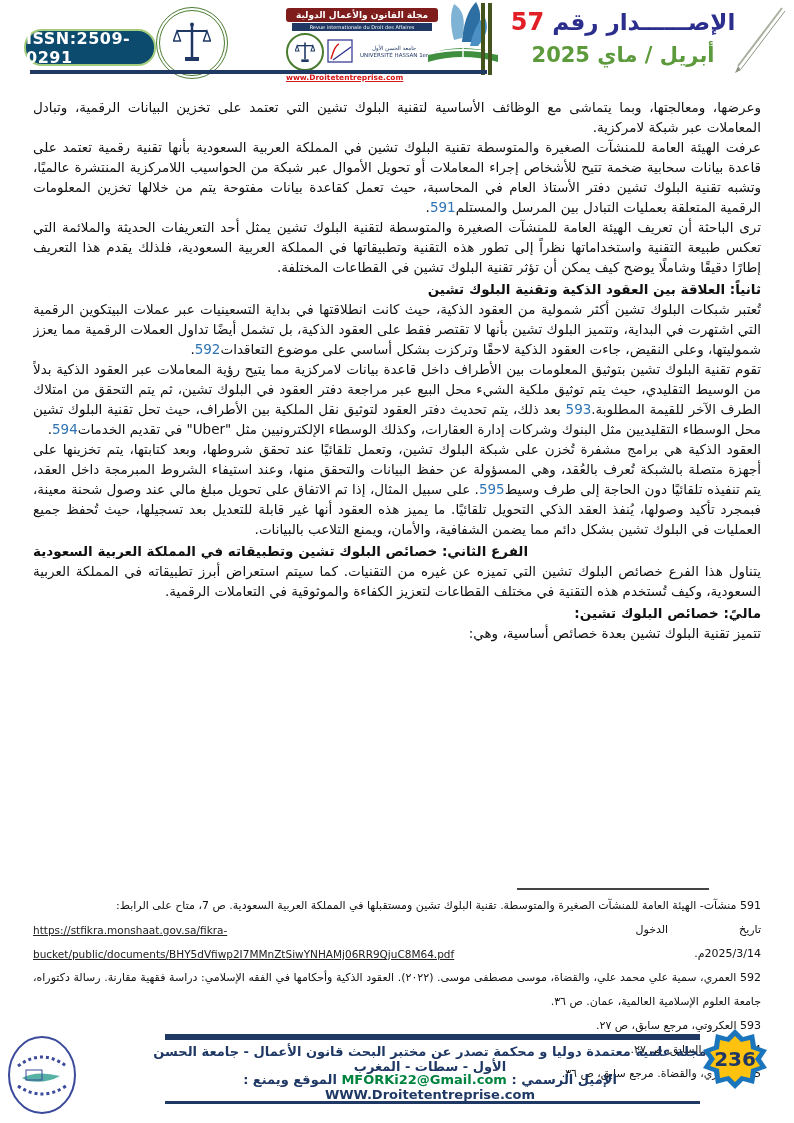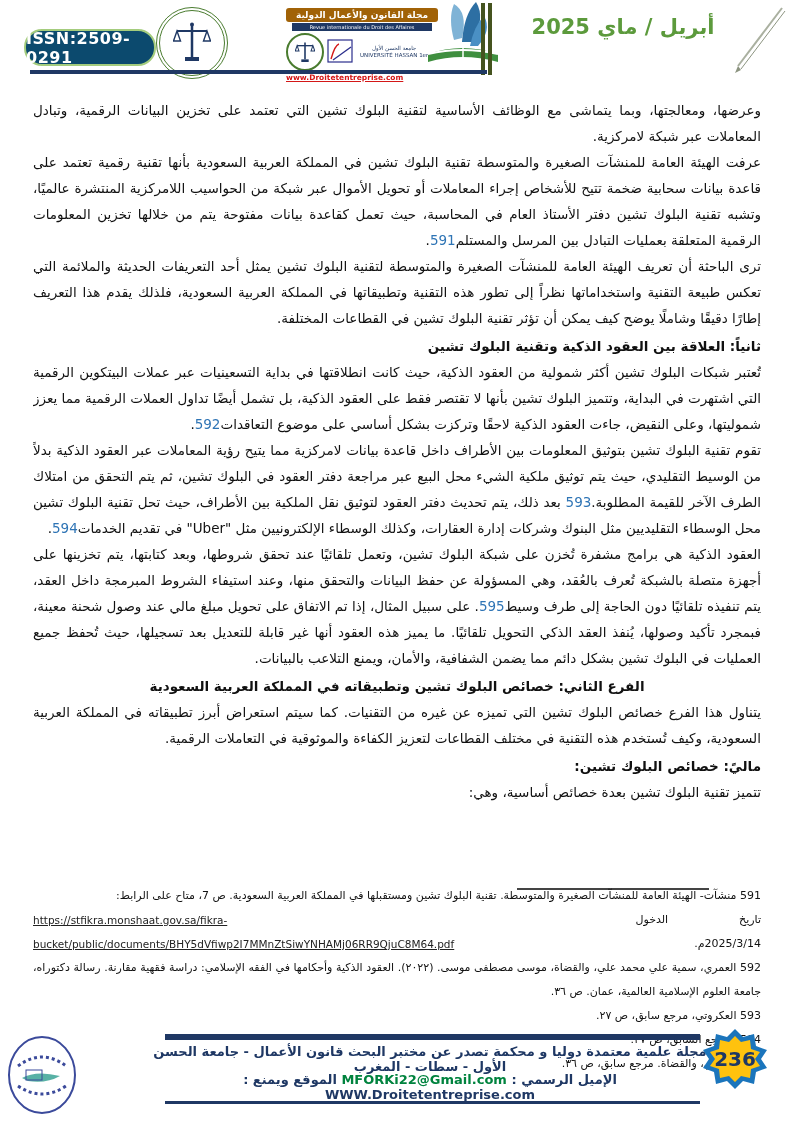--- a/index.html
+++ b/index.html
@@ -8,49 +8,49 @@
 
   
   header{position:absolute;top:0;left:0;right:0;height:96px;direction:ltr;}
   .issn-pill{position:absolute;left:24px;top:29px;width:128px;height:33px;background:#0c4a6e;
              border:2px solid #a4cc7d;border-radius:18px;color:#fff;font-weight:bold;font-size:16px;
              display:flex;align-items:center;justify-content:center;letter-spacing:.5px;
              font-family:"DejaVu Sans",sans-serif;}
   .seal{position:absolute;border-radius:50%;background:#fff;display:flex;align-items:center;justify-content:center;}
   .seal1{left:156px;top:7px;width:64px;height:64px;border:4px double #4a7c2f;}
   .journal-logo{position:absolute;left:286px;top:8px;width:152px;height:66px;}
-  .jl-banner{background:#a16207;color:#fff;font-size:9px;font-weight:bold;text-align:center;
+  .jl-banner{background:#7f1d1d;color:#fff;font-size:9px;font-weight:bold;text-align:center;
              border-radius:3px;padding:2px 0;direction:rtl;}
   .jl-sub{background:#1f3864;color:#fff;font-size:5px;text-align:center;padding:1px 0;margin:1px 6px 0 6px;}
   .jl-mid{display:flex;align-items:center;gap:3px;margin-top:2px;}
   .seal2{position:relative;width:34px;height:34px;border:2px solid #4a7c2f;border-radius:50%;
          display:flex;align-items:center;justify-content:center;flex:none;}
   .univ{font-size:5.5px;color:#1f3864;line-height:1.3;text-align:center;direction:rtl;}
   .jl-site{color:#d41717;font-size:7.5px;font-weight:bold;margin-top:2px;text-decoration:underline;}
   .book-graphic{position:absolute;left:424px;top:2px;width:78px;height:74px;}
   .green-bars{position:absolute;left:481px;top:3px;height:72px;display:flex;gap:3px;}
   .green-bars div{width:4px;height:100%;background:#45531f;}
   .issue-block{position:absolute;left:498px;top:8px;width:250px;text-align:center;direction:rtl;}
   .issue-line{font-size:23px;font-weight:bold;color:#2b2e8c;white-space:nowrap;}
   .issue-num{color:#e21e26;font-size:24px;}
   .issue-date{font-size:21px;font-weight:bold;color:#5c9a3c;margin-top:7px;}
   .pen{position:absolute;left:730px;top:4px;}
   .header-rule{position:absolute;left:30px;top:70px;width:457px;height:4px;background:#1f3864;}
 
   
   main{position:absolute;top:97px;right:33px;left:33px;height:782px;overflow:hidden;}
-  .p,.h1,.h2{font-size:13.5px;line-height:26px;color:#111;text-align:justify;}
+  .p,.h1,.h2{font-size:13.5px;line-height:20px;color:#111;text-align:justify;}
   .h1{font-weight:bold;text-align:right;margin-top:2px;}
-  .h2{font-weight:bold;text-align:center;margin-top:2px;}
+  .h2{font-weight:bold;text-align:left;margin-top:2px;}
   .ref{color:#2e74b5;}
 
   
   .footnotes{position:absolute;top:880px;right:33px;left:33px;height:172px;}
   .fn-divider{position:absolute;top:8px;right:52px;width:192px;height:2px;background:#444;}
-  .fn-list{position:absolute;top:4px;right:0;left:0;}
+  .fn-list{position:absolute;top:14px;right:0;left:0;}
   .fn{font-size:11px;line-height:24px;color:#111;text-align:justify;}
   .fn-url-line{display:flex;justify-content:space-between;align-items:center;direction:rtl;}
   .fn-date{font-size:11px;color:#111;}
   .fn-link{font-size:10.5px;color:#222;text-decoration:underline;direction:ltr;unicode-bidi:embed;
            font-family:"DejaVu Sans",sans-serif;}
 
   
   footer{position:absolute;left:0;right:0;bottom:0;height:95px;direction:ltr;}
   .f-bar-top{position:absolute;left:165px;top:6px;width:535px;height:6px;background:#1f3864;}
   .f-bar-bottom{position:absolute;left:165px;top:73px;width:535px;height:3px;background:#1f3864;}
@@ -117,20 +117,24 @@
       <path d="M4,52 Q38,44 74,52" fill="none" stroke="#ffffff" stroke-width="2"></path>
       <line x1="39" y1="44" x2="39" y2="56" stroke="#ffffff" stroke-width="1.5"></line>
     </svg>
 
     <div class="green-bars">
         <div></div>
         <div></div>
       </div>
 
     <div class="issue-block">
+      <div class="issue-line">
+        <span>الإصــــــدار رقم</span>
+        <span class="issue-num">57</span>
+      </div>
       <div class="issue-date">أبريل / ماي 2025</div>
     </div>
 
     <svg class="pen" width="58" height="72" viewBox="0 0 58 72">
       <line x1="52" y1="4" x2="8" y2="62" stroke="#aab0a0" stroke-width="2"></line>
       <line x1="55" y1="7" x2="11" y2="65" stroke="#8c9480" stroke-width="1"></line>
       <path d="M8,62 l-3,7 l6,-3 Z" fill="#8c9480"></path>
     </svg>
 
     <div class="header-rule"></div>

